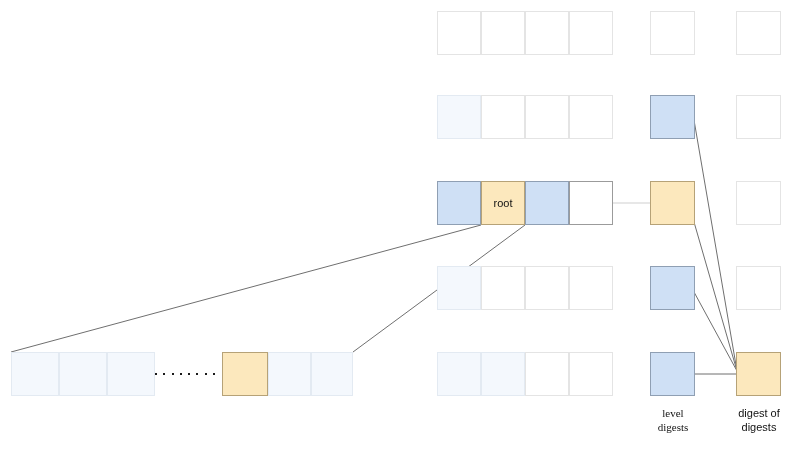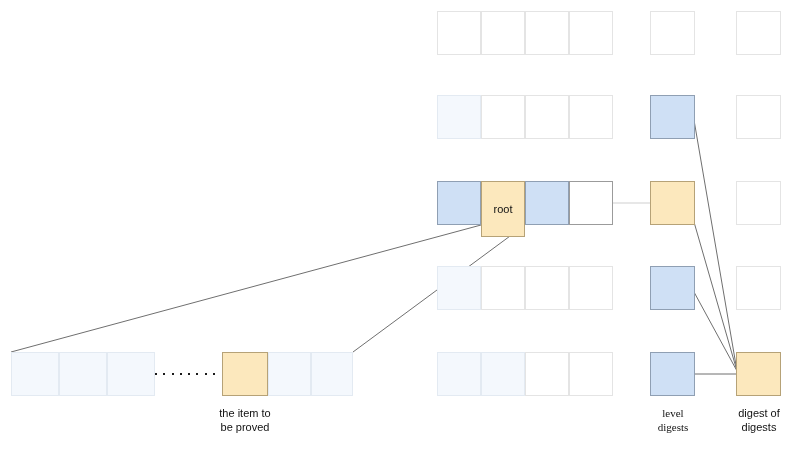--- a/index.html
+++ b/index.html
@@ -71,21 +71,21 @@
   <div class="cell faint" style="left:736px;top:11px;width:45px;height:44px;"></div>
 
   <div class="cell tint" style="left:437px;top:95px;width:44px;height:44px;"></div>
   <div class="cell faint" style="left:481px;top:95px;width:44px;height:44px;"></div>
   <div class="cell faint" style="left:525px;top:95px;width:44px;height:44px;"></div>
   <div class="cell faint" style="left:569px;top:95px;width:44px;height:44px;"></div>
   <div class="cell blue" style="left:650px;top:95px;width:45px;height:44px;"></div>
   <div class="cell faint" style="left:736px;top:95px;width:45px;height:44px;"></div>
 
   <div class="cell blue" style="left:437px;top:181px;width:44px;height:44px;"></div>
-  <div class="cell orange label-cell" style="left:481px;top:181px;width:44px;height:56px;">
+  <div class="cell orange label-cell" style="left:481px;top:181px;width:44px;height:44px;">
     <span class="cell-text">root</span>
   </div>
   <div class="cell blue" style="left:525px;top:181px;width:44px;height:44px;"></div>
   <div class="cell plain" style="left:569px;top:181px;width:44px;height:44px;"></div>
   <div class="cell orange" style="left:650px;top:181px;width:45px;height:44px;"></div>
   <div class="cell faint" style="left:736px;top:181px;width:45px;height:44px;"></div>
 
   <div class="cell tint" style="left:437px;top:266px;width:44px;height:44px;"></div>
   <div class="cell faint" style="left:481px;top:266px;width:44px;height:44px;"></div>
   <div class="cell faint" style="left:525px;top:266px;width:44px;height:44px;"></div>
@@ -112,20 +112,18 @@
     <span class="dot"></span>
     <span class="dot"></span>
     <span class="dot"></span>
     <span class="dot"></span>
   </div>
 
   <div class="cell orange" style="left:222px;top:352px;width:46px;height:44px;"></div>
   <div class="cell tint" style="left:268px;top:352px;width:43px;height:44px;"></div>
   <div class="cell tint" style="left:311px;top:352px;width:42px;height:44px;"></div>
 
-  <div class="caption" style="left:195px;top:406px;width:100px;">the item to
-be proved</div>
   <div class="caption" style="left:630px;top:406px;width:86px;font-family:Liberation Serif, serif;">level
 digests</div>
   <div class="caption" style="left:716px;top:406px;width:86px;">digest of
 digests</div>
 
 </div>
 
 </body></html>

